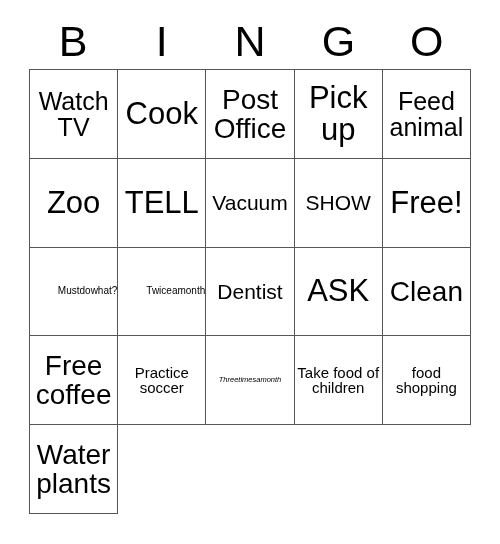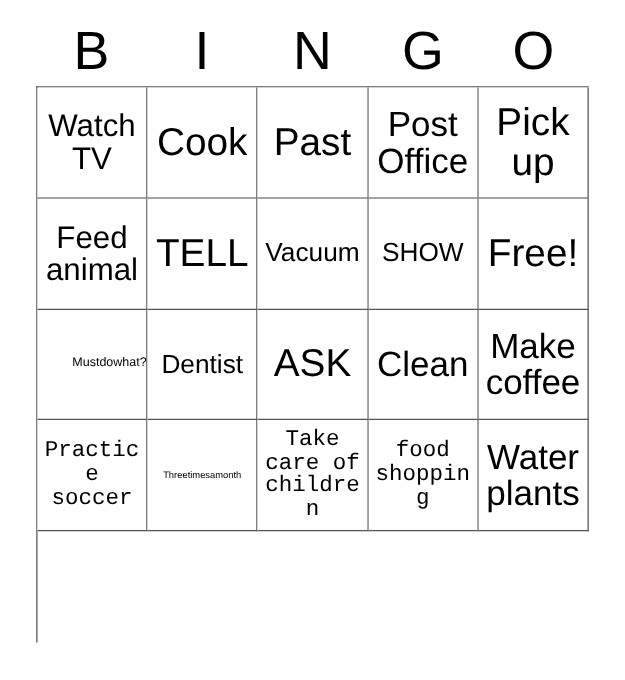--- a/index.html
+++ b/index.html
@@ -81,23 +81,23 @@
     color: #000000;
     word-wrap: break-word;
     overflow-wrap: break-word;
   }
 
   
   .fs-xxl  { font-size: 31px; }
   .fs-xl   { font-size: 28px; }
   .fs-lg   { font-size: 25px; }
   .fs-md   { font-size: 21px; }
-  .fs-sm   { font-size: 18px; font-family: Liberation Mono, monospace; }
+  .fs-sm   { font-size: 15px; }
   .fs-xxs  { font-size: 10px; padding-left: 28px; }
-  .fs-tiny { font-size: 7.5px; }
+  .fs-tiny { font-size: 7.5px; font-style: italic; }
 </style>
 </head>
 <body>
 
 <div id="card">
 
   <div id="header">
     <div class="header-cell">B</div>
     <div class="header-cell">I</div>
     <div class="header-cell">N</div>
@@ -107,70 +107,73 @@
 
   <div id="grid">
 
     <div class="cell">
         <span class="cell-text fs-lg">Watch TV</span>
       </div>
     <div class="cell">
         <span class="cell-text fs-xxl">Cook</span>
       </div>
     <div class="cell">
-        <span class="cell-text fs-xxl">Past</span>
-      </div>
-    <div class="cell">
         <span class="cell-text fs-xl">Post Office</span>
       </div>
 
     <div class="cell">
         <span class="cell-text fs-xxl">Pick up</span>
       </div>
     <div class="cell">
         <span class="cell-text fs-lg">Feed animal</span>
+      </div>
+    <div class="cell">
+        <span class="cell-text fs-xxl">Zoo</span>
       </div>
     <div class="cell">
         <span class="cell-text fs-xxl">TELL</span>
       </div>
 
     <div class="cell">
         <span class="cell-text fs-md">Vacuum</span>
       </div>
     <div class="cell">
         <span class="cell-text fs-md">SHOW</span>
       </div>
     <div class="cell">
         <span class="cell-text fs-xxl">Free!</span>
       </div>
     <div class="cell">
         <span class="cell-text fs-xxs">Mustdowhat?</span>
       </div>
+    <div class="cell">
+        <span class="cell-text fs-xxs">Twiceamonth</span>
+      </div>
 
     <div class="cell">
         <span class="cell-text fs-md">Dentist</span>
       </div>
     <div class="cell">
         <span class="cell-text fs-xxl">ASK</span>
       </div>
     <div class="cell">
         <span class="cell-text fs-xl">Clean</span>
       </div>
     <div class="cell">
-        <span class="cell-text fs-xl">Make coffee</span>
+        <span class="cell-text fs-xl">Free coffee</span>
       </div>
     <div class="cell">
         <span class="cell-text fs-sm">Practice soccer</span>
       </div>
 
     <div class="cell">
         <span class="cell-text fs-tiny">Threetimesamonth</span>
       </div>
     <div class="cell">
-        <span class="cell-text fs-sm">Take care of children</span>
+        <span class="cell-text fs-sm">Take food of children</span>
       </div>
     <div class="cell">
         <span class="cell-text fs-sm">food shopping</span>
       </div>
     <div class="cell">
         <span class="cell-text fs-xl">Water plants</span>
       </div>
 
   </div>
 </div>

